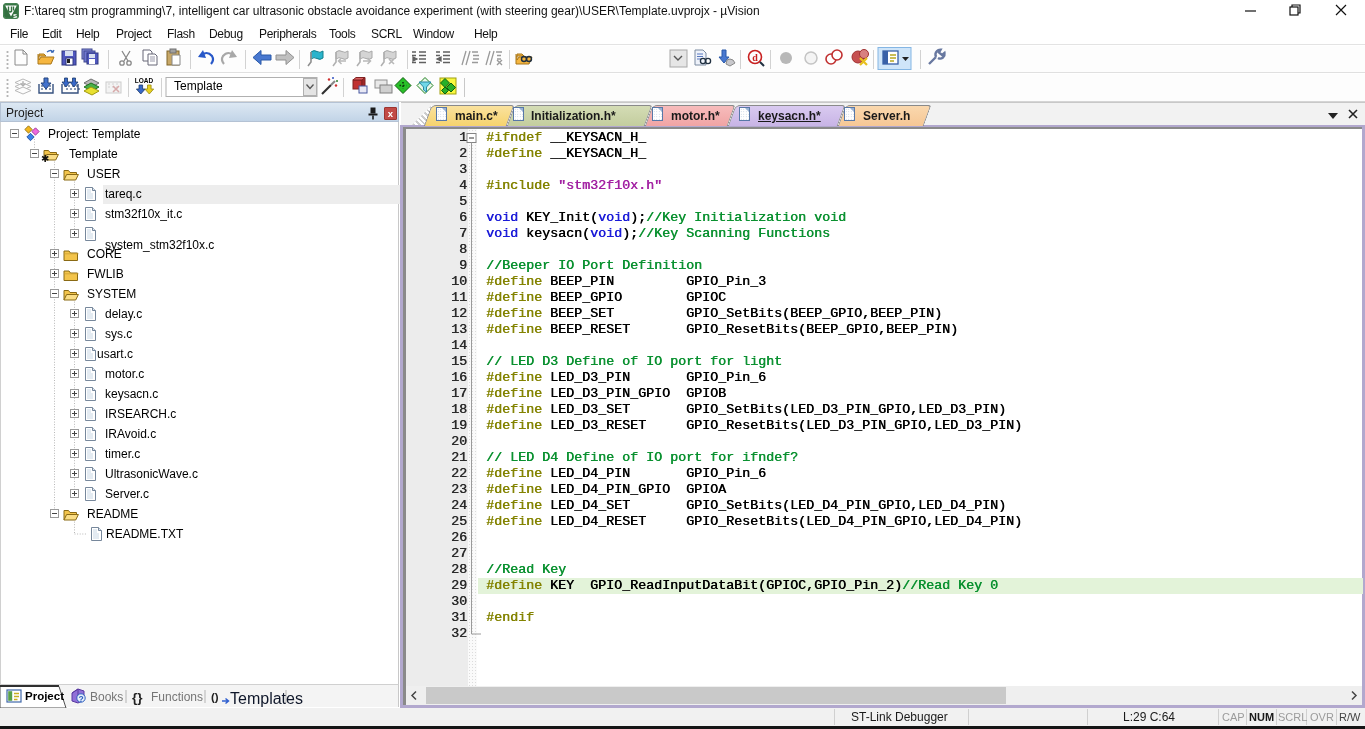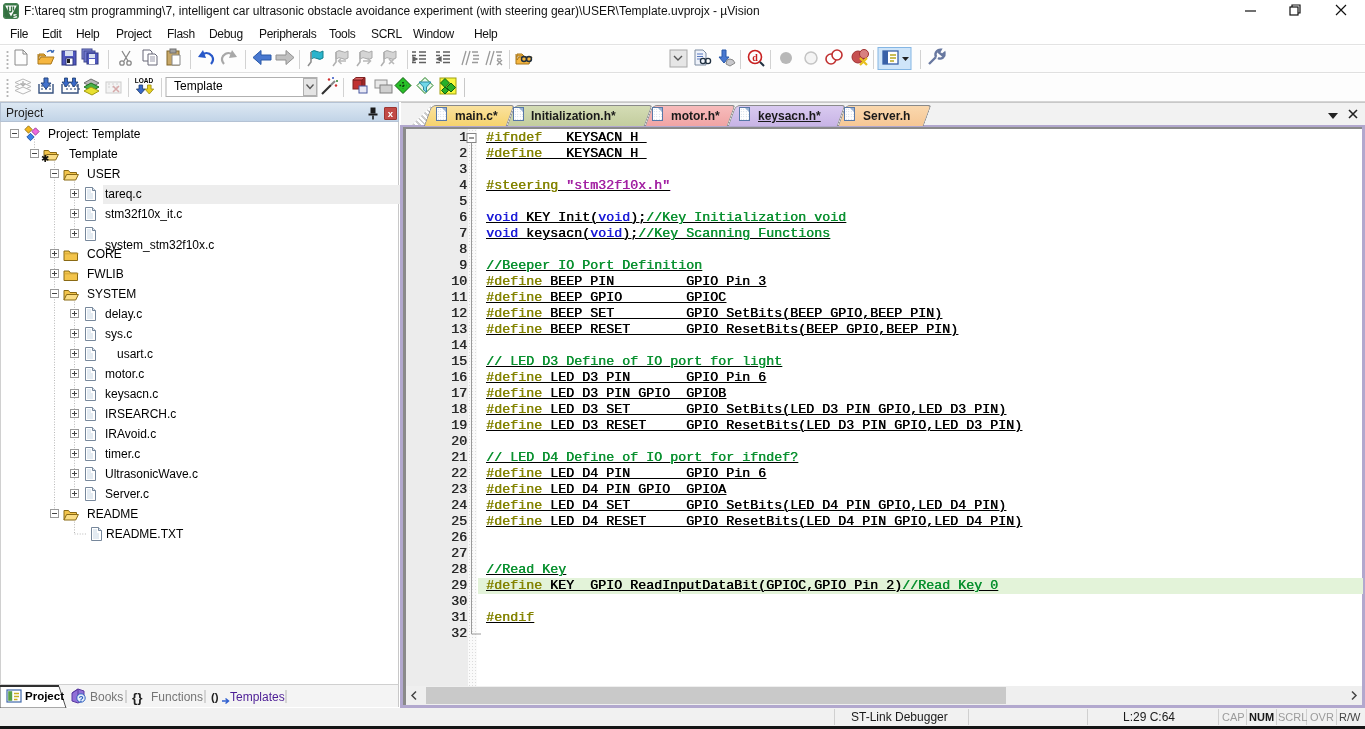--- a/index.html
+++ b/index.html
@@ -37,21 +37,21 @@
 .eticon::after { content:""; position:absolute; right:0; top:0; border-style:solid; border-width:0 4px 4px 0; border-color:transparent #9ab2d4 transparent transparent; }
 #edframe { left:400px; top:125px; width:965px; height:583.5px; background:#b2a8ce; }
 #eddark { left:403px; top:127px; width:959px; height:2px; background:#8a8a8a; }
 #eddarkleft { position:absolute; left:403px; top:127px; width:3px; height:578px; background:#8a8a8a; }
 #edwhite { left:406px; top:129px; width:956px; height:557px; background:#fff; }
 #gutter { left:406px; top:129px; width:62px; height:557px; background:#ececec; }
 #foldstrip { left:468px; top:129px; width:9px; height:557px; background:#fafafa; background-image:radial-gradient(circle, #dcdcdc 0.7px, transparent 0.9px); background-size:3px 3px; }
 #hl29 { left:478px; top:578px; width:885px; height:16px; background:#e3f3d9; }
 pre { font-family:"Liberation Mono", monospace; font-size:13.333px; line-height:16px; text-shadow:0.5px 0 0 currentColor; }
 #nums { position:absolute; left:406px; top:130px; width:61px; text-align:right; color:#2b2b2b; }
-#code { position:absolute; left:486px; top:130px; color:#000;text-decoration:underline; }
+#code { position:absolute; left:486px; top:130px; color:#000; }
 .k { color:#838300; } .c { color:#0a9130; } .b { color:#1a1ad8; } .s { color:#a322a3; }
 #hscroll { left:406px; top:686px; width:956px; height:19px; background:#efefef; }
 #hthumb { left:426px; top:687px; width:580px; height:17px; background:#c9c9c9; }
 
 #statusbar { left:0; top:708px; width:1365px; height:18px; background:#f1f1f1; color:#1a1a1a; }
 #blackstrip { left:0; top:725.5px; width:1365px; height:3.5px; background:#151515; }
 .scell { position:absolute; top:0; height:18px; line-height:18px; font-size:12px; }
 .ssep { position:absolute; top:1px; width:1px; height:16px; background:#d0d0d0; }
 </style>
 </head>
@@ -371,21 +371,21 @@
   <div class="trow" style="left:68px;top:22px">Template</div>
   <div class="trow" style="left:86px;top:42px">USER</div>
   <div class="trow" style="left:104px;top:62px">tareq.c</div>
   <div class="trow" style="left:104px;top:82px">stm32f10x_it.c</div>
   <div class="trow" style="left:104px;top:113px">system_stm32f10x.c</div>
   <div class="trow" style="left:86px;top:122px">CORE</div>
   <div class="trow" style="left:86px;top:142px">FWLIB</div>
   <div class="trow" style="left:86px;top:162px">SYSTEM</div>
   <div class="trow" style="left:104px;top:182px">delay.c</div>
   <div class="trow" style="left:104px;top:202px">sys.c</div>
-  <div class="trow" style="left:116px;top:222px">usart.c</div>
+  <div class="trow" style="left:96px;top:222px">usart.c</div>
   <div class="trow" style="left:104px;top:242px">motor.c</div>
   <div class="trow" style="left:104px;top:262px">keysacn.c</div>
   <div class="trow" style="left:104px;top:282px">IRSEARCH.c</div>
   <div class="trow" style="left:104px;top:302px">IRAvoid.c</div>
   <div class="trow" style="left:104px;top:322px">timer.c</div>
   <div class="trow" style="left:104px;top:342px">UltrasonicWave.c</div>
   <div class="trow" style="left:104px;top:362px">Server.c</div>
   <div class="trow" style="left:86px;top:382px">README</div>
   <div class="trow" style="left:105px;top:402px">README.TXT</div>
 </div>
@@ -403,21 +403,21 @@
     <line x1="126" y1="5" x2="126" y2="18" stroke="#b4b4b4"></line>
     <line x1="205" y1="5" x2="205" y2="18" stroke="#b4b4b4"></line>
     <line x1="286" y1="5" x2="286" y2="18" stroke="#b4b4b4"></line>
     <text x="132" y="17" font-size="13.5" font-weight="bold" fill="#222" font-family="Liberation Sans">{}</text>
     <text x="211" y="16" font-size="11.5" font-weight="bold" fill="#222" font-family="Liberation Sans">()</text>
     <path d="M222 16 h6 m-2.5 -2.5 l3 2.5 -3 2.5" fill="none" stroke="#3060d0" stroke-width="1.5"></path>
   </svg>
   <div class="abs" style="left:25px;top:5px;font-weight:bold;color:#000;font-size:11.5px">Project</div>
   <div class="abs" style="left:90px;top:5px;color:#767676;font-size:12px">Books</div>
   <div class="abs" style="left:151px;top:5px;color:#767676;font-size:12px">Functions</div>
-  <div class="abs" style="left:230px;top:5px;color:#4c1d95;font-size:12px">Templates</div>
+  <div class="abs" style="left:230px;top:5px;color:#0f172a;font-size:16px">Templates</div>
 </div>
 
 <div id="edtabbar" class="abs">
   <svg class="abs" style="left:923px;top:4px" width="40" height="16">
       <path d="M4 6 l5 6 5-6 z" fill="#222"></path>
       <path d="M25 3 l8 8 M33 3 l-8 8" stroke="#222" stroke-width="1.6"></path>
     </svg>
 </div>
 <div class="abs" style="left:411px;top:105px;width:21px;height:21px;z-index:0;background:repeating-linear-gradient(45deg,#ffffff 0 2px,#cccccc 2px 4px);clip-path:polygon(100% 0,100% 100%,0 100%)"></div>
 <div class="etab" style="left:424px;width:83px;background:linear-gradient(#fae29e,#f6d36e);z-index:1"></div>
@@ -471,21 +471,21 @@
 26
 27
 28
 29
 30
 31
 32</pre>
 <pre id="code"><span class="k">#ifndef</span> __KEYSACN_H_
 <span class="k">#define</span> __KEYSACN_H_
 
-<span class="k">#steering</span> <span class="s">"stm32f10x.h"</span>
+<span class="k">#include</span> <span class="s">"stm32f10x.h"</span>
 
 <span class="b">void</span> KEY_Init(<span class="b">void</span>);<span class="c">//Key Initialization void</span>
 <span class="b">void</span> keysacn(<span class="b">void</span>);<span class="c">//Key Scanning Functions</span>
 
 <span class="c">//Beeper IO Port Definition</span>
 <span class="k">#define</span> BEEP_PIN         GPIO_Pin_3
 <span class="k">#define</span> BEEP_GPIO        GPIOC
 <span class="k">#define</span> BEEP_SET         GPIO_SetBits(BEEP_GPIO,BEEP_PIN)
 <span class="k">#define</span> BEEP_RESET       GPIO_ResetBits(BEEP_GPIO,BEEP_PIN)
 

